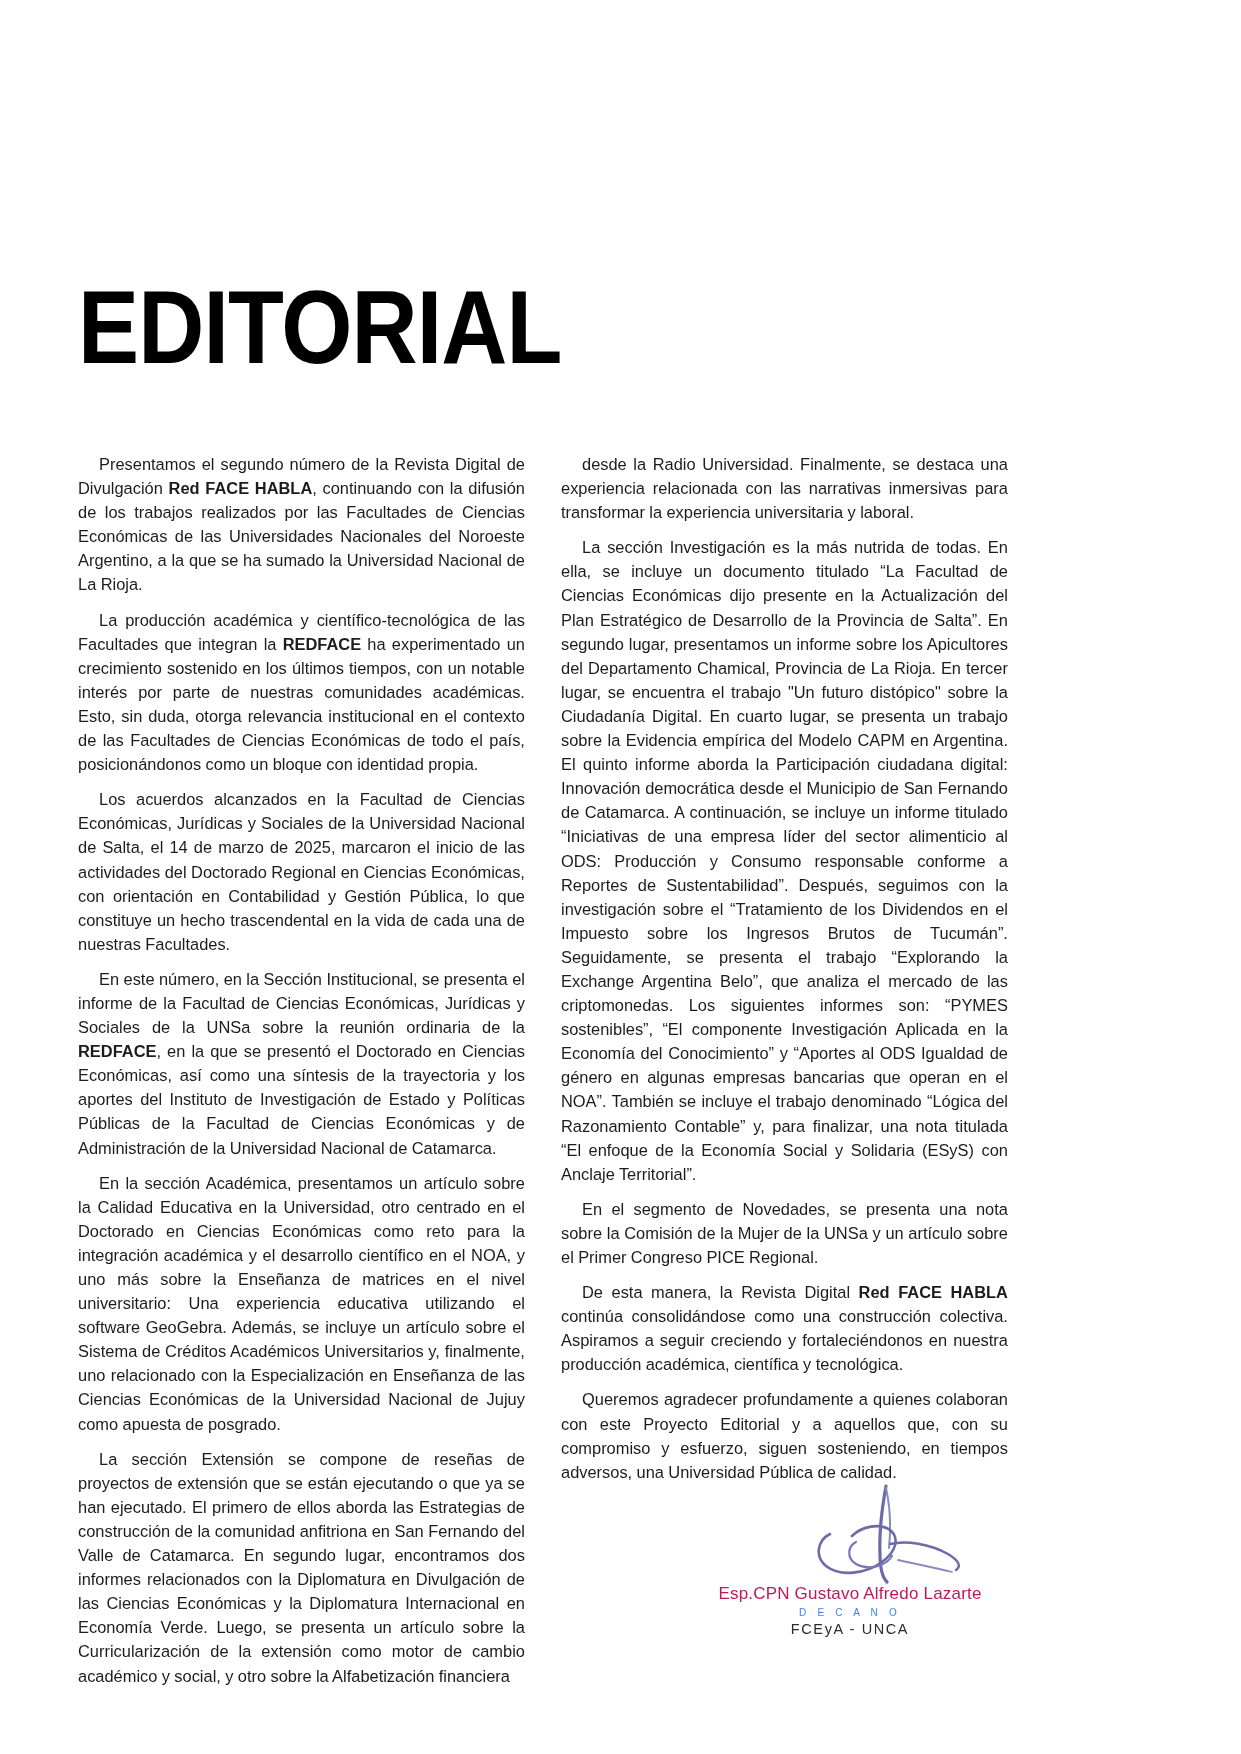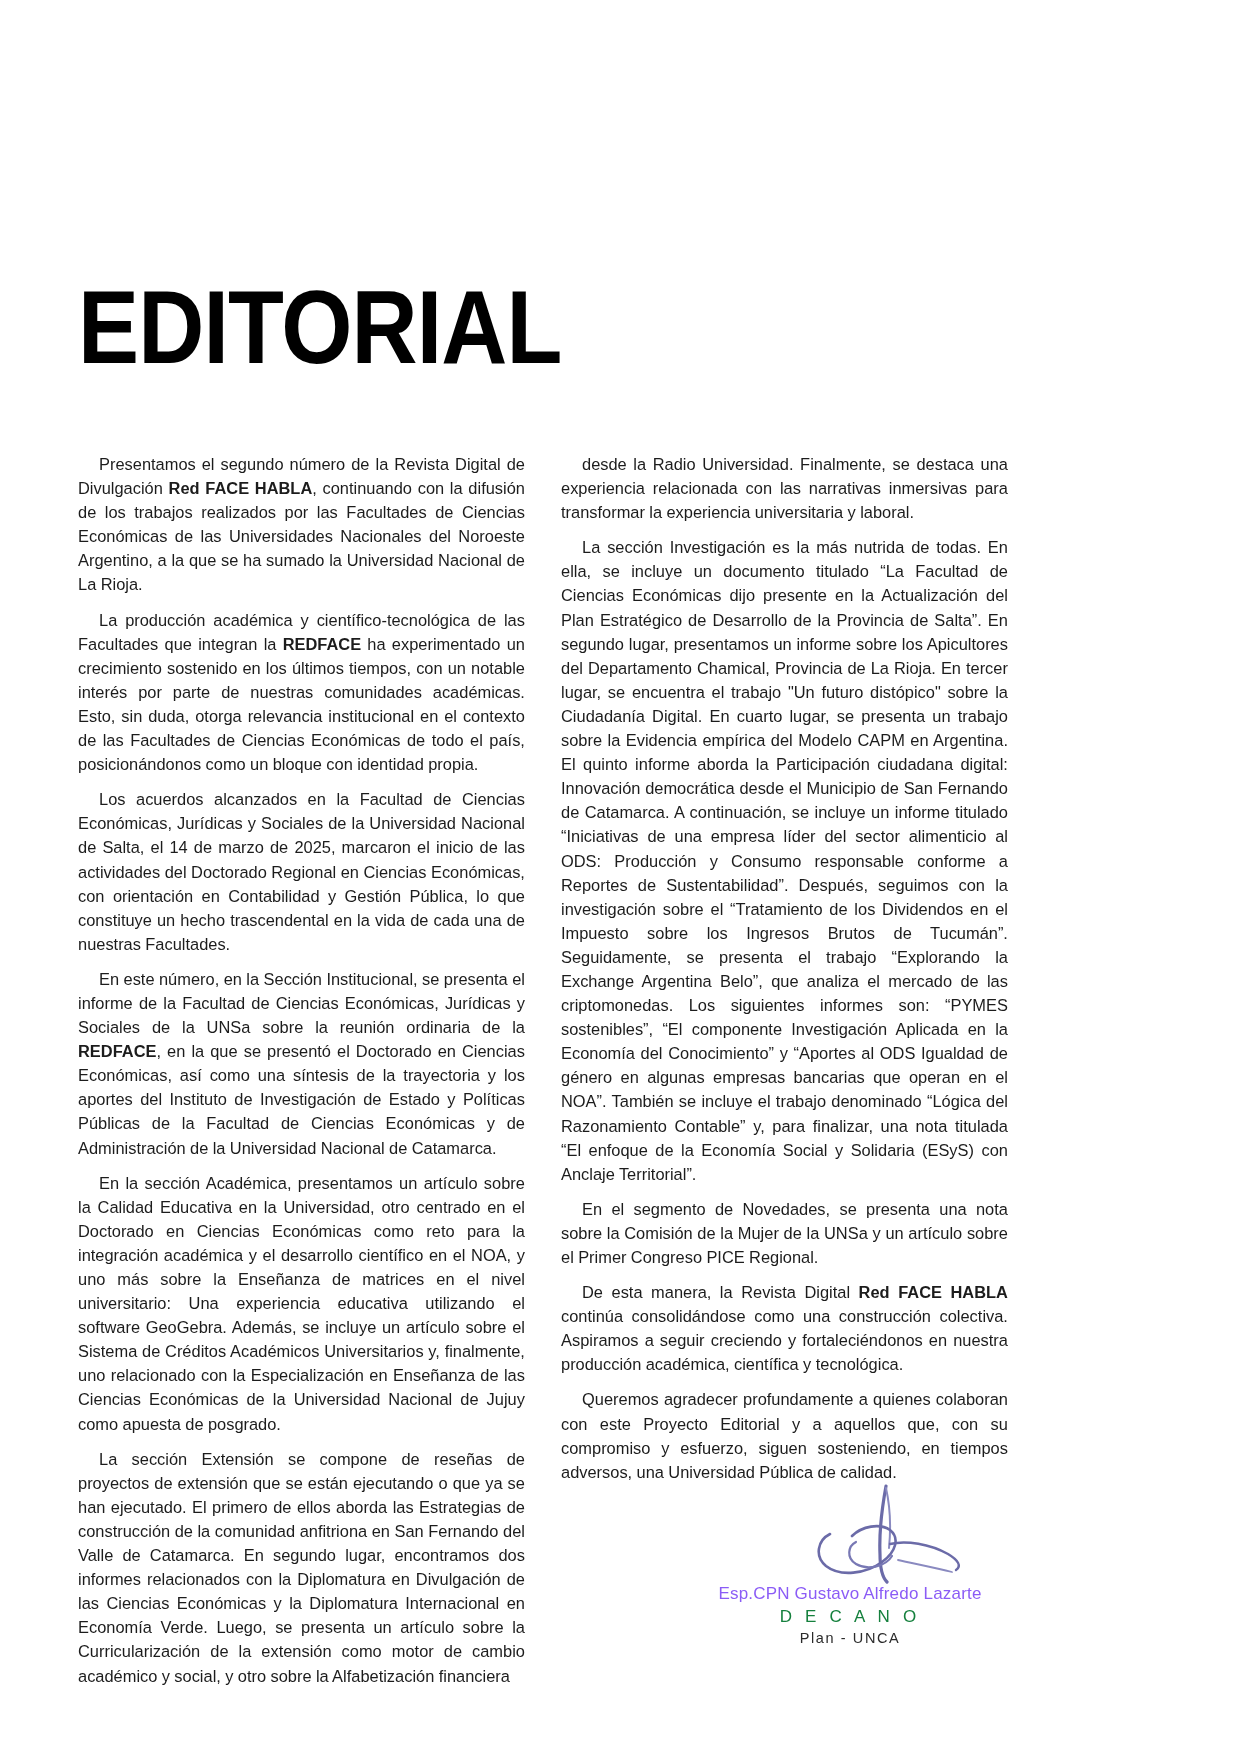--- a/index.html
+++ b/index.html
@@ -84,28 +84,28 @@
     height: 108px;
     margin-left: 70px;
   }
   .sig-mark svg {
     display: block;
     margin: 0 auto;
   }
   .sig-name {
     font-family: "Liberation Sans", sans-serif;
     font-size: 17px;
-    color: #8b5cf6;
+    color: #be185d;
     letter-spacing: 0.2px;
     margin-top: -6px;
   }
   .sig-role {
     font-family: "Liberation Sans", sans-serif;
-    font-size: 17px;
-    color: #15803d;
+    font-size: 10px;
+    color: #3b82f6;
     letter-spacing: 4.2px;
     margin-top: 3px;
   }
   .sig-unit {
     font-family: "Liberation Sans", sans-serif;
     font-size: 14.5px;
     color: #2b2b2b;
     letter-spacing: 1.6px;
     margin-top: 3px;
   }
@@ -143,16 +143,16 @@
           <path d="M96 6 C 100 24, 101 46, 99 66" stroke="#8a8ac0" stroke-width="2"></path>
           <path d="M40 52 C 28 58, 24 74, 36 84 C 50 95, 76 92, 92 80 C 106 70, 110 56, 100 48 C 90 41, 72 44, 62 54" stroke="#6b6ba8" stroke-width="2.6"></path>
           <path d="M66 60 C 58 64, 56 76, 66 82 C 78 89, 96 84, 102 74" stroke="#7878b4" stroke-width="2.2"></path>
           <path d="M100 62 C 116 58, 140 62, 158 72 C 168 78, 172 84, 166 88" stroke="#6b6ba8" stroke-width="2.4"></path>
           <path d="M108 78 C 126 82, 146 86, 162 90" stroke="#8a8ac0" stroke-width="1.8"></path>
         </g>
       </svg>
     </div>
     <div class="sig-name">Esp.CPN Gustavo Alfredo Lazarte</div>
     <div class="sig-role">D E C A N O</div>
-    <div class="sig-unit">Plan  -  UNCA</div>
+    <div class="sig-unit">FCEyA  -  UNCA</div>
   </div>
 
 </div>
 
 </body></html>

